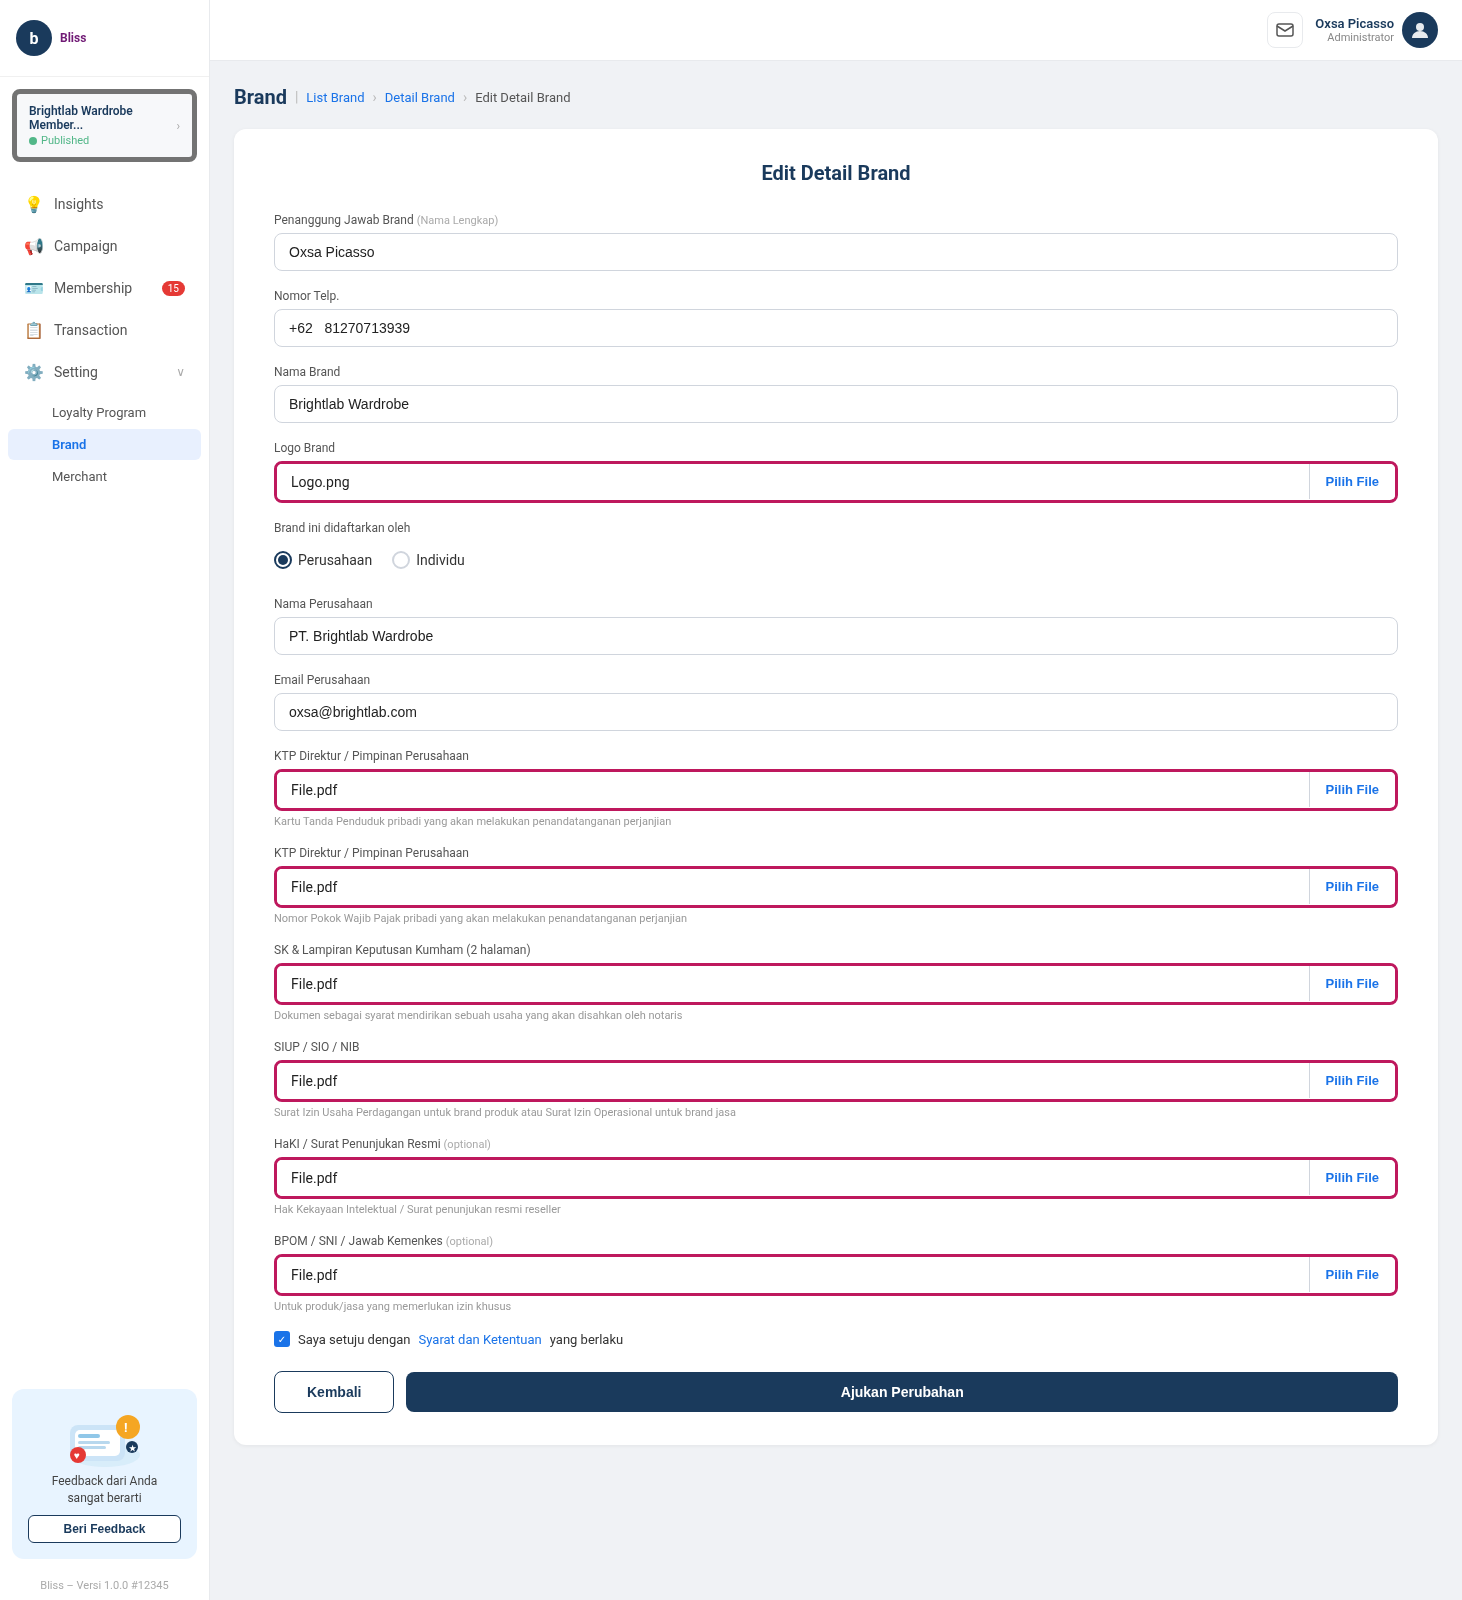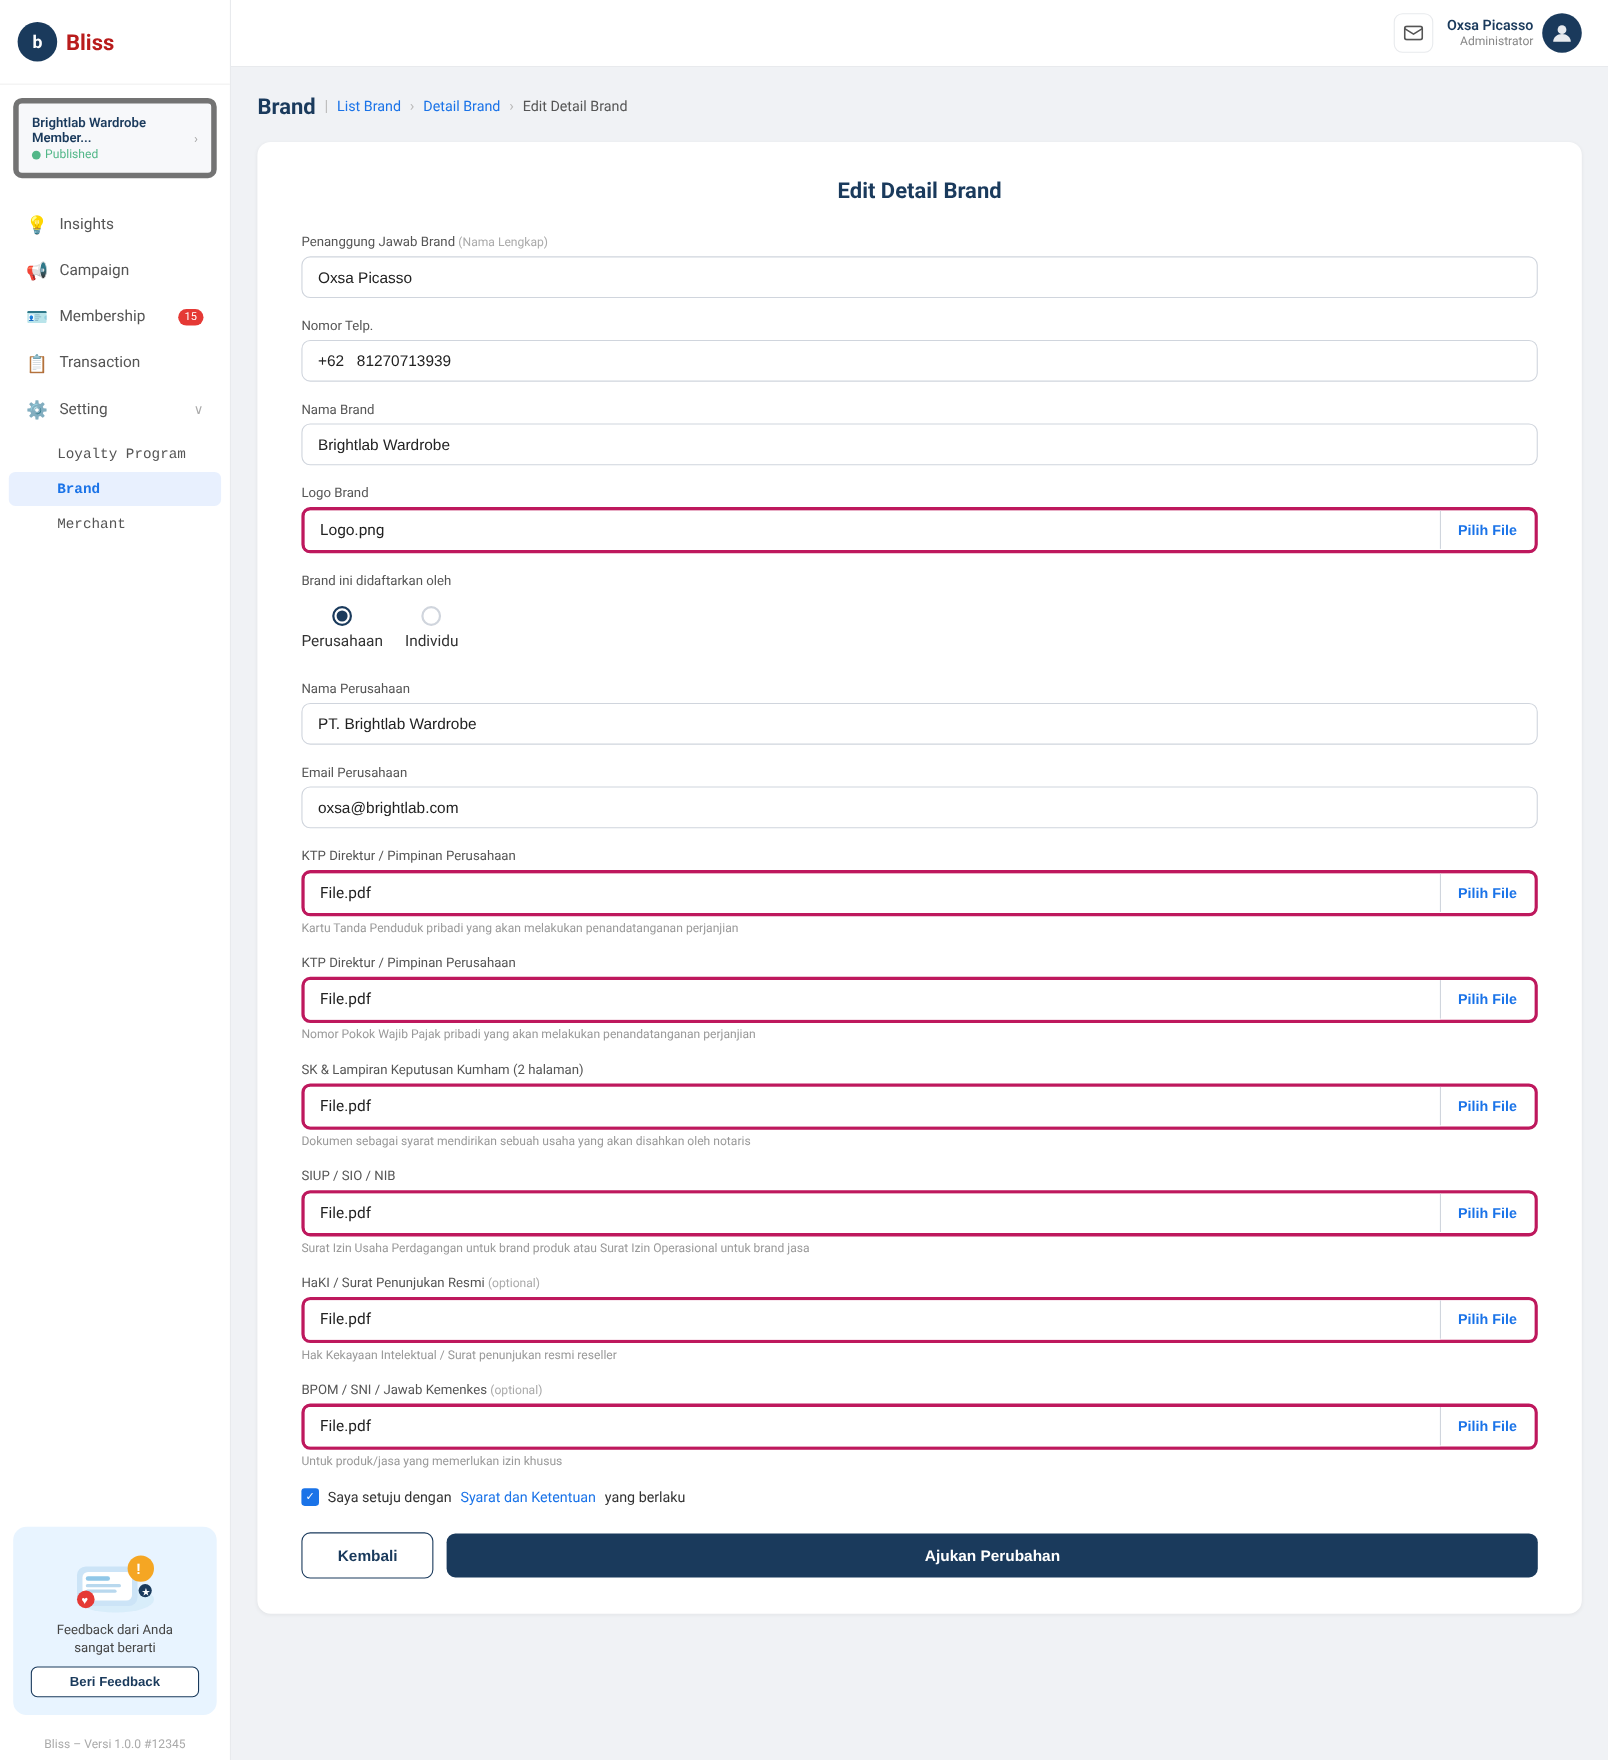--- a/index.html
+++ b/index.html
@@ -2,32 +2,32 @@
 <html><head>
   <meta charset="utf-8">
   <style>
     * { box-sizing: border-box; margin: 0; padding: 0; }
     body { font-family: -apple-system, BlinkMacSystemFont, 'Segoe UI', Roboto, sans-serif; background: #f0f2f5; display: flex; min-height: 100vh; font-size: 14px; }
 
     
     .sidebar { width: 210px; min-width: 210px; background: #fff; display: flex; flex-direction: column; border-right: 1px solid #e8eaed; min-height: 100vh; }
     .sidebar-logo { display: flex; align-items: center; gap: 8px; padding: 20px 16px; border-bottom: 1px solid #f0f0f0; }
     .logo-icon { width: 36px; height: 36px; background: #1a3a5c; border-radius: 50%; display: flex; align-items: center; justify-content: center; color: #fff; font-weight: bold; font-size: 16px; }
-    .logo-text { font-size: 20px; font-weight: 700; color: #b91c1c; }
+    .logo-text { font-size: 12px; font-weight: 700; color: #701a75; }
     .workspace-box { margin: 12px 12px; background: #f7f8fa; border-radius: 8px; padding: 10px 12px; display: flex; align-items: center; justify-content: space-between; cursor: pointer; border: 5px solid #737373; }
     .workspace-info { flex: 1; }
     .workspace-name { font-size: 12px; font-weight: 600; color: #1a3a5c; }
     .workspace-status { display: flex; align-items: center; gap: 4px; font-size: 11px; color: #52b788; margin-top: 2px; }
     .status-dot { width: 8px; height: 8px; background: #52b788; border-radius: 50%; }
     .workspace-arrow { color: #aaa; font-size: 12px; }
     .nav-menu { flex: 1; padding: 8px 0; }
     .nav-item { display: flex; align-items: center; gap: 10px; padding: 10px 16px; cursor: pointer; color: #555; font-size: 14px; border-radius: 6px; margin: 2px 8px; transition: background 0.15s; }
     .nav-item-icon { width: 20px; height: 20px; display: flex; align-items: center; justify-content: center; font-size: 16px; }
     .nav-badge { background: #e53935; color: #fff; border-radius: 10px; font-size: 10px; padding: 2px 6px; margin-left: auto; }
-    .nav-sub { padding: 2px 0; font-family: Liberation Mono, monospace; }
+    .nav-sub { padding: 2px 0; }
     .nav-sub-item { display: flex; align-items: center; padding: 8px 16px 8px 44px; cursor: pointer; color: #555; font-size: 13px; border-radius: 6px; margin: 1px 8px; }
     .nav-sub-item.active { background: #e8f0fe; color: #1a73e8; font-weight: 600; }
     .setting-item { display: flex; align-items: center; gap: 10px; padding: 10px 16px; cursor: pointer; color: #555; font-size: 14px; border-radius: 6px; margin: 2px 8px; }
     .chevron { margin-left: auto; font-size: 12px; color: #aaa; }
     .feedback-box { margin: 12px; background: #e8f4ff; border-radius: 12px; padding: 16px; text-align: center; }
     .feedback-text { font-size: 12px; color: #444; margin-bottom: 8px; line-height: 1.4; }
     .feedback-btn { border: 1.5px solid #1a3a5c; background: #fff; color: #1a3a5c; font-size: 12px; font-weight: 600; padding: 6px 16px; border-radius: 6px; cursor: pointer; width: 100%; }
     .version-text { font-size: 11px; color: #aaa; text-align: center; padding: 8px; }
 
     
@@ -53,21 +53,21 @@
     .form-card-title { font-size: 20px; font-weight: 700; color: #1a3a5c; text-align: center; margin-bottom: 28px; }
     .form-group { margin-bottom: 18px; }
     .form-label { font-size: 12px; color: #555; margin-bottom: 6px; display: block; }
     .form-label .optional { color: #aaa; font-size: 11px; }
     .form-input { width: 100%; border: 1px solid #d0d5dd; border-radius: 8px; padding: 10px 14px; font-size: 14px; color: #222; outline: none; background: #fff; }
     .file-input-row { display: flex; align-items: flex-start; border: 3px solid #be185d; border-radius: 8px; overflow: hidden; }
     .file-input-text { flex: 1; padding: 10px 14px; font-size: 14px; color: #222; background: #fff; }
     .file-btn { background: #fff; border: none; border-left: 1px solid #d0d5dd; padding: 10px 16px; color: #1a73e8; font-size: 13px; font-weight: 600; cursor: pointer; white-space: nowrap; }
     .form-hint { font-size: 11px; color: #999; margin-top: 4px; }
     .radio-group { display: flex; align-items: center; gap: 20px; padding: 10px 0; }
-    .radio-item { display: flex; align-items: center; gap: 6px; cursor: pointer; font-size: 14px; color: #333; flex-direction: column; }
+    .radio-item { display: flex; align-items: center; gap: 6px; cursor: pointer; font-size: 14px; color: #333; }
     .radio-circle { width: 18px; height: 18px; border-radius: 50%; border: 2px solid #d0d5dd; display: flex; align-items: center; justify-content: center; }
     .radio-circle.checked { border-color: #1a3a5c; }
     .radio-dot { width: 10px; height: 10px; border-radius: 50%; background: #1a3a5c; }
     .checkbox-row { display: flex; align-items: center; gap: 8px; margin-bottom: 24px; font-size: 13px; color: #333; }
     .checkbox-box { width: 16px; height: 16px; background: #1a73e8; border-radius: 3px; display: flex; align-items: center; justify-content: center; color: #fff; font-size: 10px; flex-shrink: 0; }
     .checkbox-link { color: #1a73e8; cursor: pointer; }
     .btn-row { display: flex; gap: 12px; justify-content: flex-end; align-items: center; }
     .btn-back { padding: 12px 32px; border: 1.5px solid #1a3a5c; background: #fff; color: #1a3a5c; border-radius: 8px; font-size: 14px; font-weight: 600; cursor: pointer; }
     .btn-submit { padding: 12px 32px; background: #1a3a5c; color: #fff; border: none; border-radius: 8px; font-size: 14px; font-weight: 600; cursor: pointer; flex: 1; }
 

